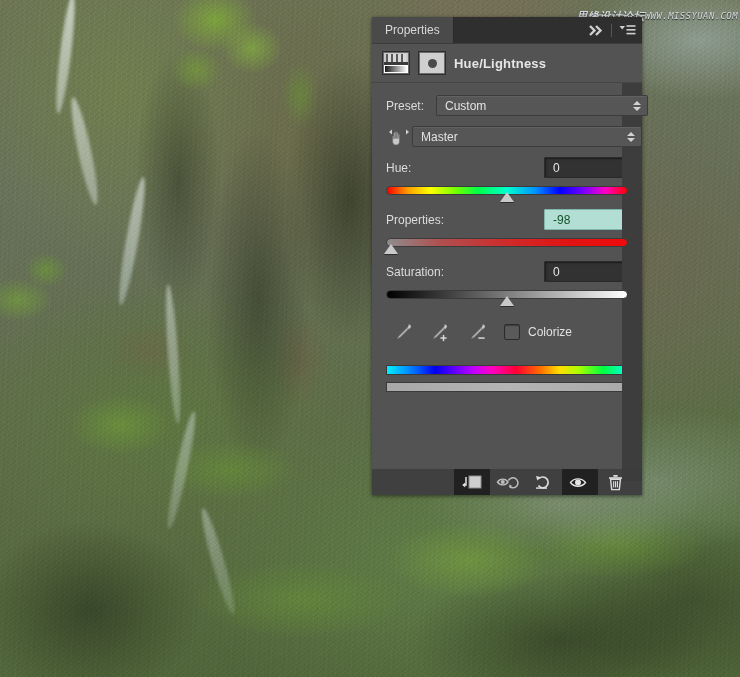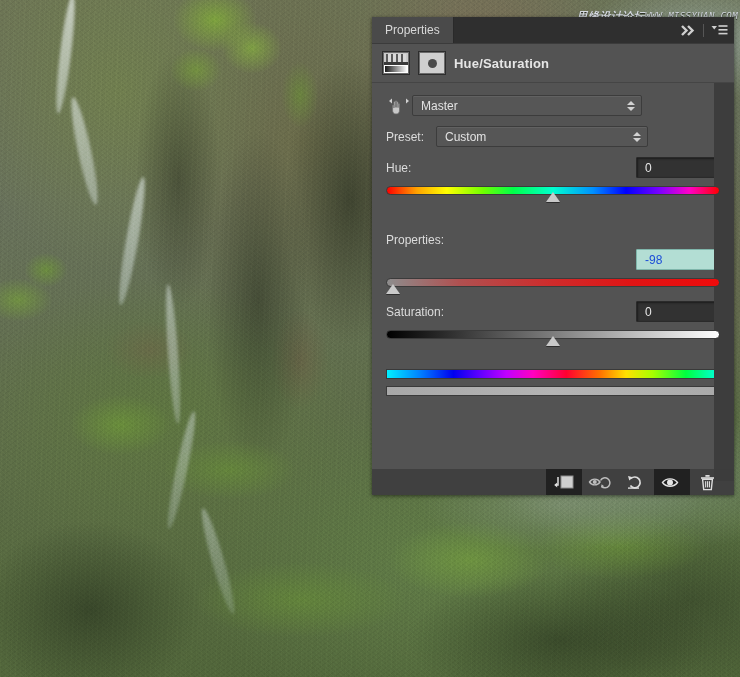--- a/index.html
+++ b/index.html
@@ -132,21 +132,21 @@
     font-style: italic;
   }
   .watermark .cn { font-size: 11px; font-weight: bold; }
   .watermark .en { font-family: "DejaVu Sans Mono", monospace; font-size: 9px; }
 
   
   .panel {
     position: absolute;
     left: 372px;
     top: 17px;
-    width: 362px;
+    width: 270px;
     height: 478px;
     background: #535353;
     box-shadow: 0 1px 4px rgba(0,0,0,.55);
   }
   
   .tabbar {
     position: relative;
     height: 26px;
     background: #2f2f2f;
     display: flex;
@@ -308,22 +308,21 @@
     font-size: 12px;
     display: flex; align-items: center;
     padding-left: 8px;
     border-radius: 1px;
     cursor: text;
   }
   .num.selected {
     background: #b3ded4;
     border: 1px solid #7fb6ab;
     box-shadow: none;
-    color: #1d4ed8;
-    margin-top: 40px;
+    color: #14532d;
   }
   .track-wrap { position: relative; height: 18px; margin-bottom: 6px; }
   .track {
     position: absolute;
     left: 0; right: 0; top: 1px;
     height: 9px;
     border-radius: 5px;
     border: 1px solid #3b3b3b;
     box-sizing: border-box;
   }
@@ -455,25 +454,36 @@
             <rect x="7.5" y="5.0" width="9" height="1.6" fill="#cfcfcf"></rect>
             <rect x="7.5" y="8.8" width="9" height="1.6" fill="#cfcfcf"></rect>
           </svg>
         </div>
       </div>
     </div>
 
     <div class="adj-header">
       <div class="thumb adj"></div>
       <div class="thumb mask"></div>
-      <div class="adj-title">Hue/Saturation</div>
+      <div class="adj-title">Hue/Lightness</div>
     </div>
 
     <div class="body">
       <div class="scroll-gutter"></div>
+
+      <div class="row">
+        <div class="lbl lbl-preset">Preset:</div>
+        <div class="select sel-preset">
+          <span>Custom</span>
+          <span class="stepper">
+            <i class="tri-up"></i>
+              <i class="tri-dn"></i>
+          </span>
+        </div>
+      </div>
 
       <div class="row">
         <div class="hand-icon">
           <svg width="22" height="18" viewBox="0 0 22 18">
             <path d="M1 4 L4 1.5 L4 6.5 Z" fill="#d0d0d0"></path>
             <path d="M21 4 L18 1.5 L18 6.5 Z" fill="#d0d0d0"></path>
             <path d="M8 17 C5.6 17 4.6 15.2 4.6 13.4 L4.6 8.6 C4.6 7.7 5.9 7.7 5.9 8.6 L5.9 11
                      L5.9 5.2 C5.9 4.2 7.3 4.2 7.3 5.2 L7.3 10.4 L7.3 4.4 C7.3 3.4 8.7 3.4 8.7 4.4
                      L8.7 10.4 L8.7 5.4 C8.7 4.4 10.1 4.4 10.1 5.4 L10.1 10.6
                      L10.1 7.2 C10.1 6.3 11.5 6.3 11.5 7.2 L11.5 13 C11.5 15.4 10.6 17 8 17 Z" fill="#c8c8c8" stroke="#6a6a6a" stroke-width=".7"></path>
@@ -481,31 +491,20 @@
         </div>
         <div class="select sel-master">
           <span>Master</span>
           <span class="stepper">
             <i class="tri-up"></i>
               <i class="tri-dn"></i>
           </span>
         </div>
       </div>
 
-      <div class="row">
-        <div class="lbl lbl-preset">Preset:</div>
-        <div class="select sel-preset">
-          <span>Custom</span>
-          <span class="stepper">
-            <i class="tri-up"></i>
-              <i class="tri-dn"></i>
-          </span>
-        </div>
-      </div>
-
       <div class="sl-block">
         <div class="sl-head">
           <span class="lbl">Hue:</span>
           <span class="num">0</span>
         </div>
         <div class="track-wrap">
           <div class="track hue"></div>
           <div class="knob" style="left:50%"></div>
         </div>
       </div>
@@ -525,20 +524,39 @@
         <div class="sl-head">
           <span class="lbl">Saturation:</span>
           <span class="num">0</span>
         </div>
         <div class="track-wrap">
           <div class="track light"></div>
           <div class="knob" style="left:50%"></div>
         </div>
       </div>
 
+      <div class="drop-row">
+        <svg width="22" height="22" viewBox="0 0 22 22">
+          <path d="M16.6 3.2 a2.6 2.6 0 0 1 2.4 2.4 c0 .9-1.3 2.2-2.3 3 l-1.6-1.6 c.8-1 2-2.3 1.5-3.8z" fill="#c6c6c6"></path>
+          <path d="M15.2 6.6 l1.4 1.4 -8.6 8.6 -2.6 1.2 1.2 -2.6 z" fill="#b6b6b6" stroke="#6e6e6e" stroke-width=".7"></path>
+        </svg>
+        <svg width="24" height="22" viewBox="0 0 24 22">
+          <path d="M16.6 3.2 a2.6 2.6 0 0 1 2.4 2.4 c0 .9-1.3 2.2-2.3 3 l-1.6-1.6 c.8-1 2-2.3 1.5-3.8z" fill="#c6c6c6"></path>
+          <path d="M15.2 6.6 l1.4 1.4 -8.6 8.6 -2.6 1.2 1.2 -2.6 z" fill="#b6b6b6" stroke="#6e6e6e" stroke-width=".7"></path>
+          <rect x="12.4" y="16.3" width="6.2" height="1.5" fill="#d8d8d8"></rect>
+          <rect x="14.75" y="13.95" width="1.5" height="6.2" fill="#d8d8d8"></rect>
+        </svg>
+        <svg width="24" height="22" viewBox="0 0 24 22">
+          <path d="M16.6 3.2 a2.6 2.6 0 0 1 2.4 2.4 c0 .9-1.3 2.2-2.3 3 l-1.6-1.6 c.8-1 2-2.3 1.5-3.8z" fill="#c6c6c6"></path>
+          <path d="M15.2 6.6 l1.4 1.4 -8.6 8.6 -2.6 1.2 1.2 -2.6 z" fill="#b6b6b6" stroke="#6e6e6e" stroke-width=".7"></path>
+          <rect x="12.4" y="16.3" width="6.2" height="1.5" fill="#d8d8d8"></rect>
+        </svg>
+        <div class="checkbox"></div>
+        <span class="colorize-lbl">Colorize</span>
+      </div>
 
       <div class="bars">
         <div class="bar spectrum"></div>
         <div class="bar gray"></div>
       </div>
     </div>
 
     <div class="footer">
 
       <div class="ft-btn pressed">

